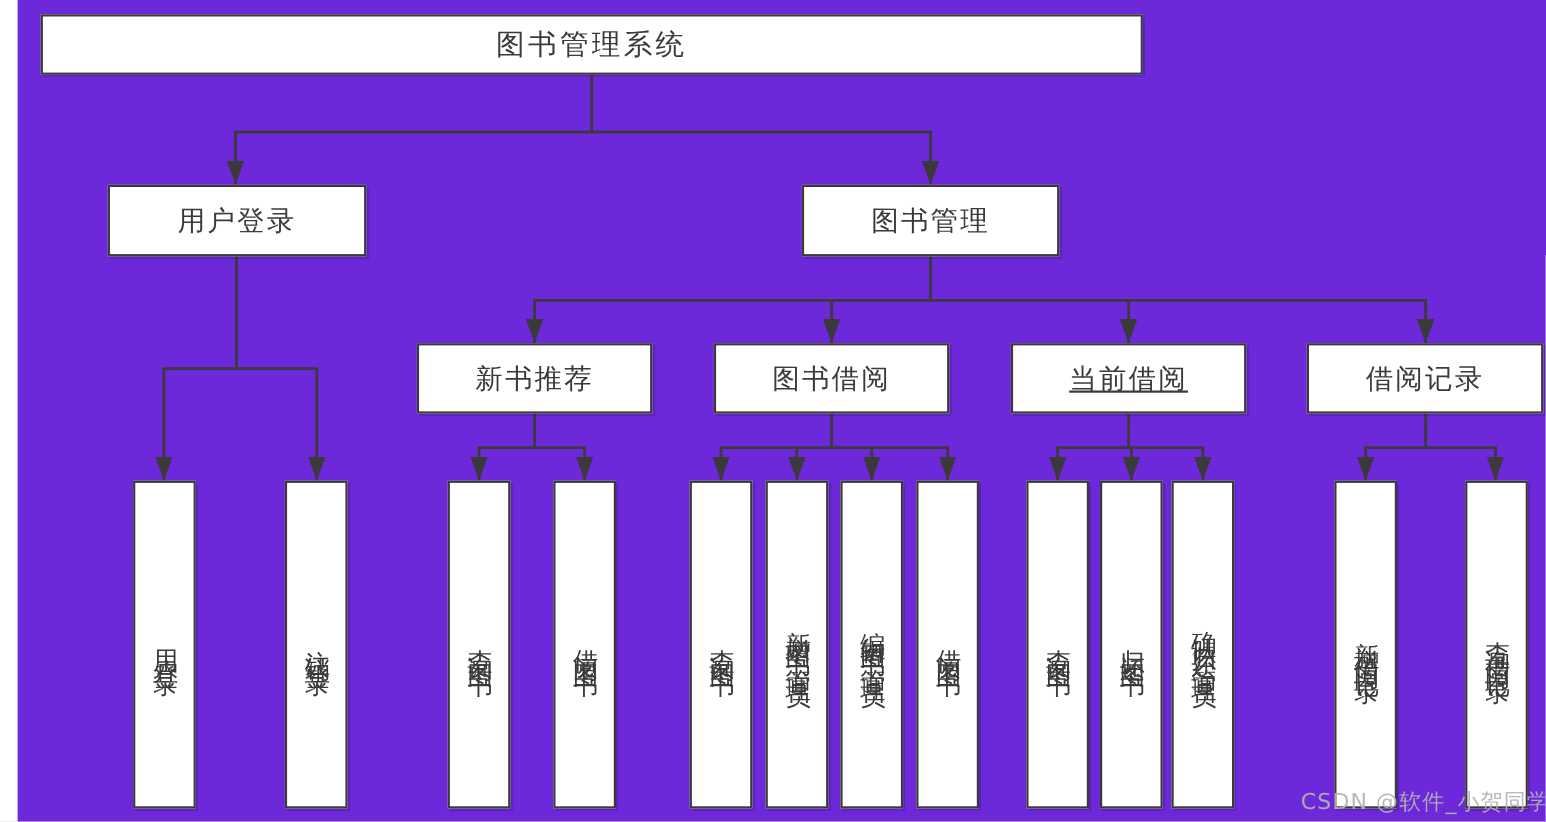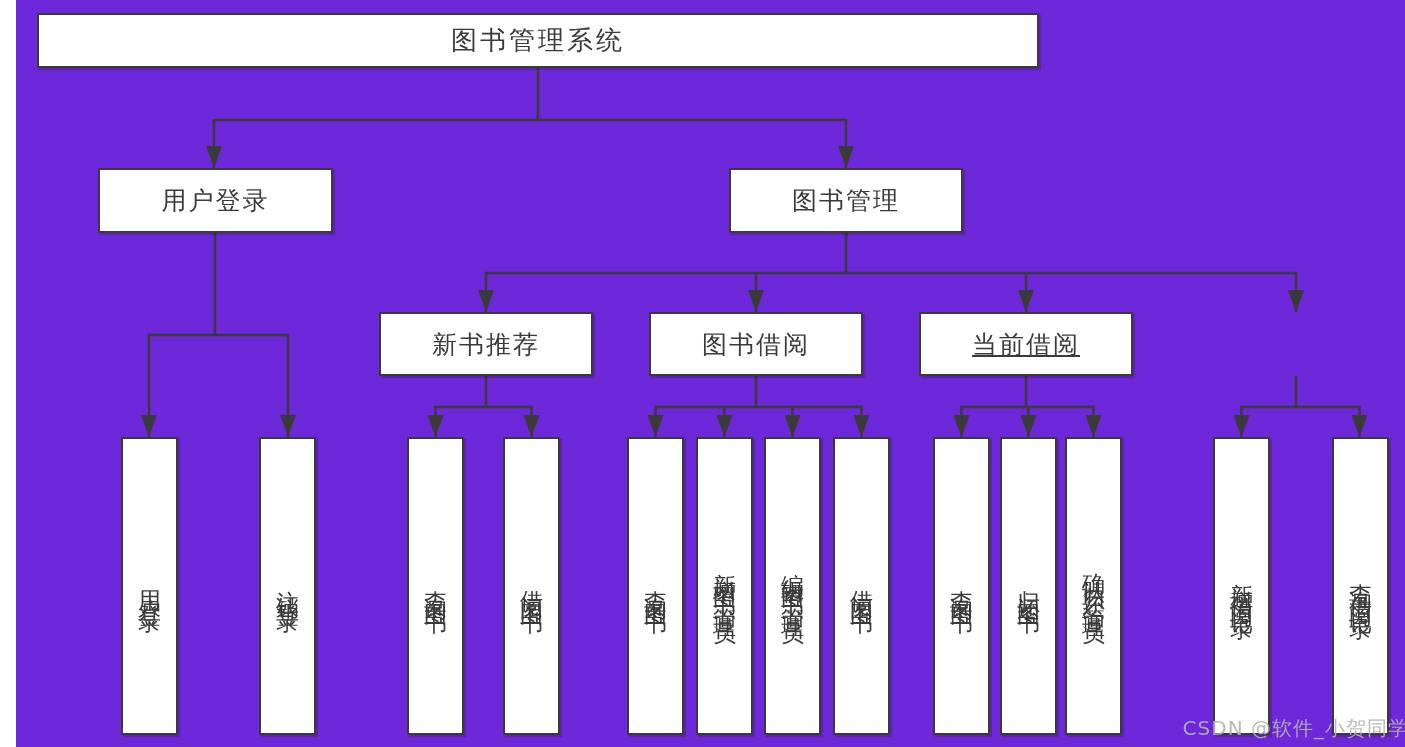--- a/index.html
+++ b/index.html
@@ -136,20 +136,21 @@
   </svg>
 
   <div class="box h1box" style="left:21px; top:13px; width:1002px; height:55px;">图书管理系统</div>
 
   <div class="box h2box" style="left:82px; top:168px; width:235px; height:65px;">用户登录</div>
   <div class="box h2box" style="left:713px; top:168px; width:234px; height:65px;">图书管理</div>
 
   <div class="box h3box" style="left:363px; top:312px; width:214px; height:64px;">新书推荐</div>
   <div class="box h3box" style="left:633px; top:312px; width:214px; height:64px;">图书借阅</div>
   <div class="box h3box" style="left:903px; top:312px; width:214px; height:64px;text-decoration:underline;">当前借阅</div>
+  <div class="box h3box" style="left:1172px; top:312px; width:215px; height:64px;">借阅记录</div>
 
   <div class="box vbox" style="left:105px; top:437px; width:57px; height:298px;">用户登录</div>
   <div class="box vbox" style="left:243px; top:437px; width:57px; height:298px;">注销登录</div>
 
   <div class="box vbox" style="left:391px; top:437px; width:57px; height:298px;">查询图书</div>
   <div class="box vbox" style="left:487px; top:437px; width:57px; height:298px;">借阅图书</div>
 
   <div class="box vbox" style="left:611px; top:437px; width:57px; height:298px;">查询图书</div>
   <div class="box vbox" style="left:680px; top:437px; width:57px; height:298px;">新增图书（管理员）</div>
   <div class="box vbox" style="left:748px; top:437px; width:57px; height:298px;">编辑图书（管理员）</div>

